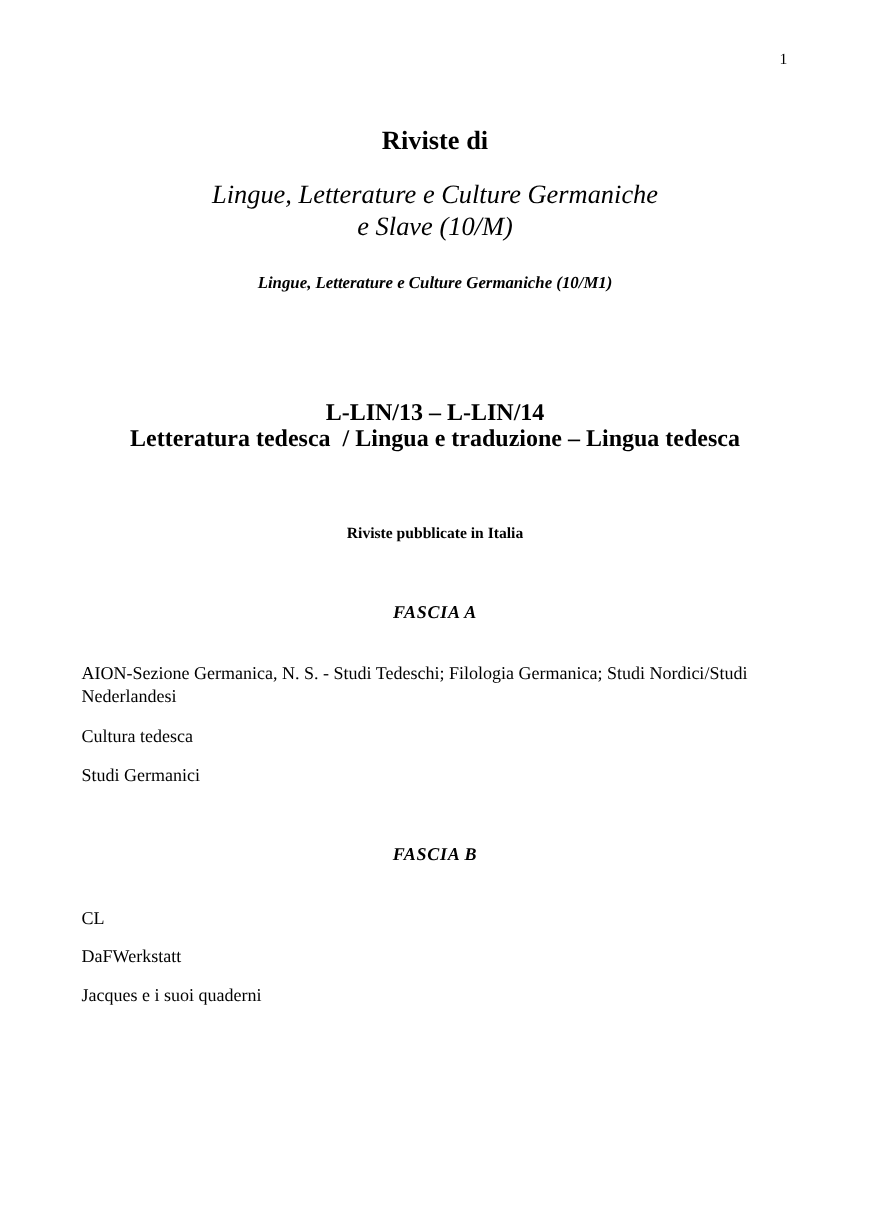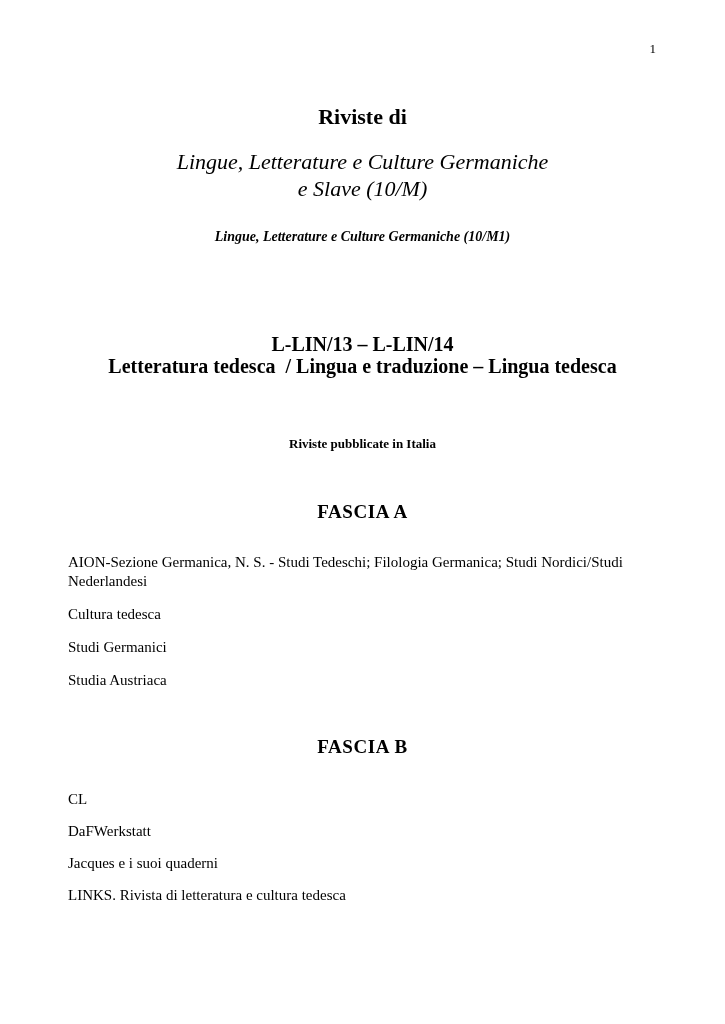--- a/index.html
+++ b/index.html
@@ -61,24 +61,25 @@
   }
 
   .list-title {
     margin: 56px 0 0 0;
     font-size: 13px;
     line-height: 21px;
     font-weight: bold;
   }
 
   .fascia-heading {
-    font-size: 19px;
+    font-size: 15px;
     line-height: 17px;
     font-weight: bold;
     letter-spacing: 0.6px;
+    font-style: italic;
   }
   .fascia-a-heading { margin: 49px 0 0 0; }
   .fascia-b-heading { margin: 48px 0 0 0; }
 
   .journal-list {
     list-style: none;
     margin: 0;
     padding: 0;
     font-size: 15px;
     line-height: 19px;
@@ -111,25 +112,23 @@
   </div>
 
   <div class="list-title center">Riviste pubblicate in Italia</div>
 
   <div class="fascia-heading fascia-a-heading center">FASCIA A</div>
 
   <ul class="journal-list list-a">
     <li class="journal-item">AION-Sezione Germanica, N. S. - Studi Tedeschi; Filologia Germanica; Studi Nordici/Studi Nederlandesi</li>
     <li class="journal-item">Cultura tedesca</li>
     <li class="journal-item">Studi Germanici</li>
-    <li class="journal-item">Studia Austriaca</li>
   </ul>
 
   <div class="fascia-heading fascia-b-heading center">FASCIA B</div>
 
   <ul class="journal-list list-b">
     <li class="journal-item">CL</li>
     <li class="journal-item">DaFWerkstatt</li>
     <li class="journal-item">Jacques e i suoi quaderni</li>
-    <li class="journal-item">LINKS. Rivista di letteratura e cultura tedesca</li>
   </ul>
 
 </div>
 
 </body></html>

